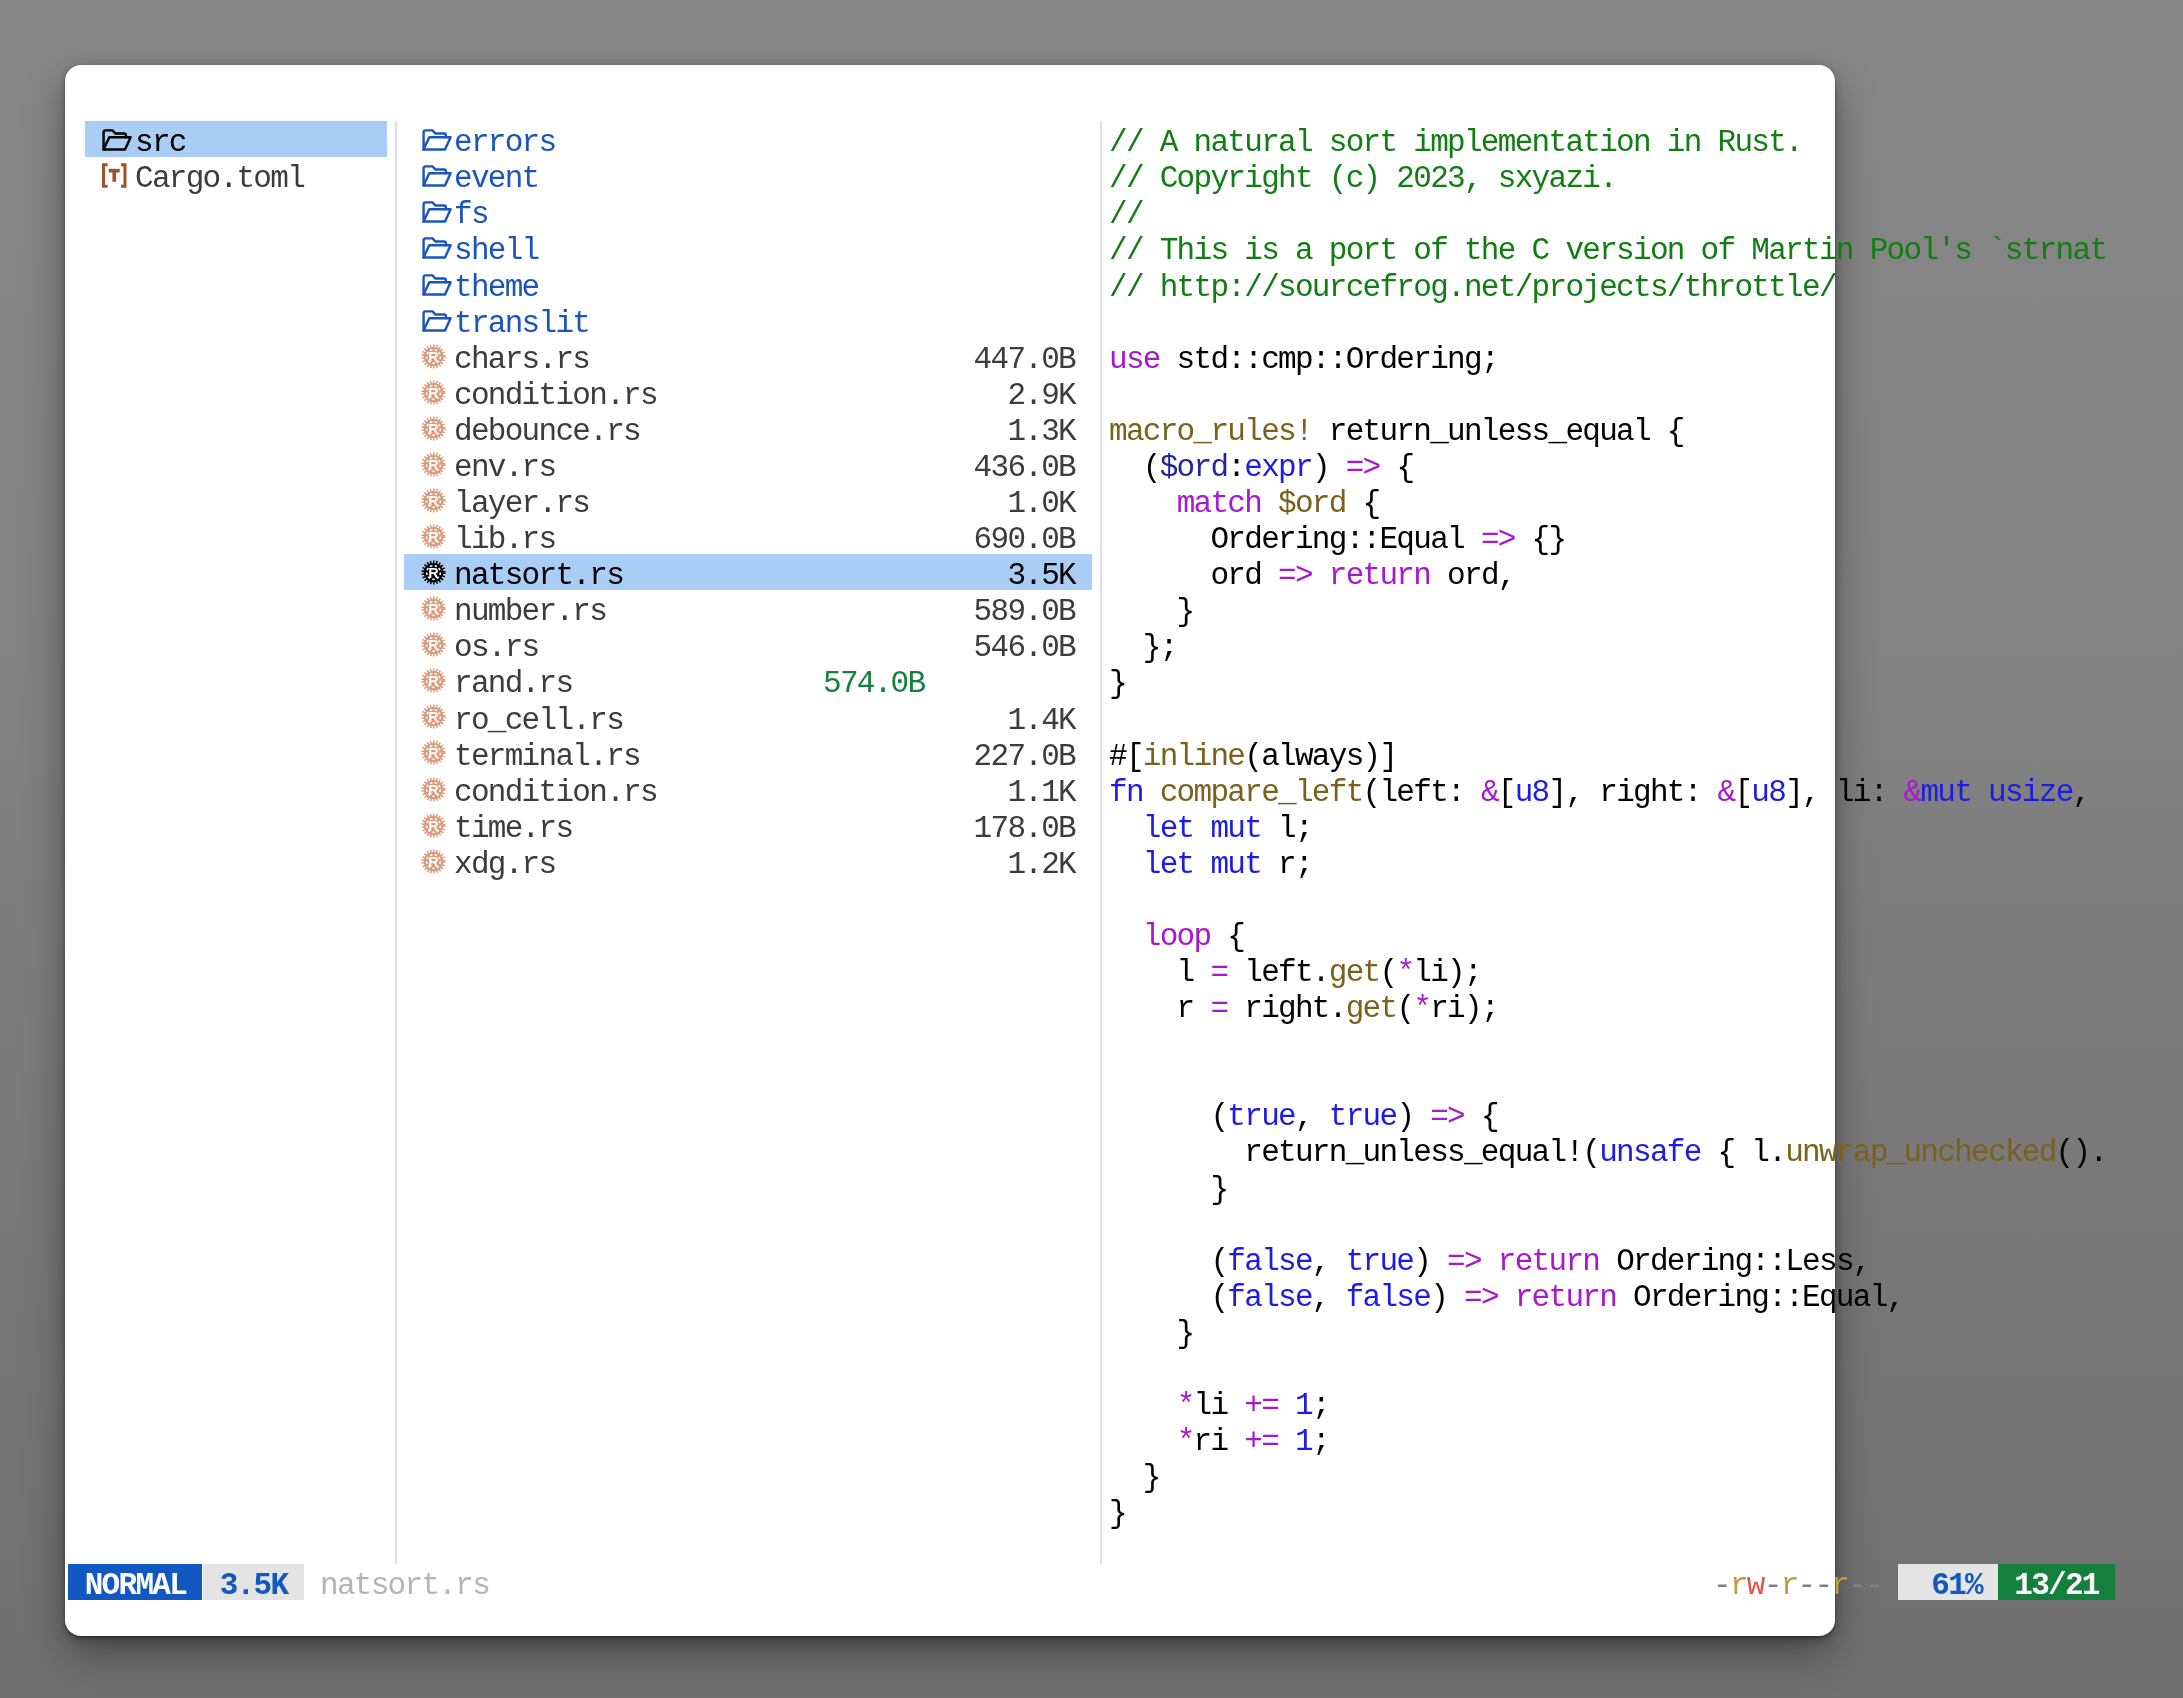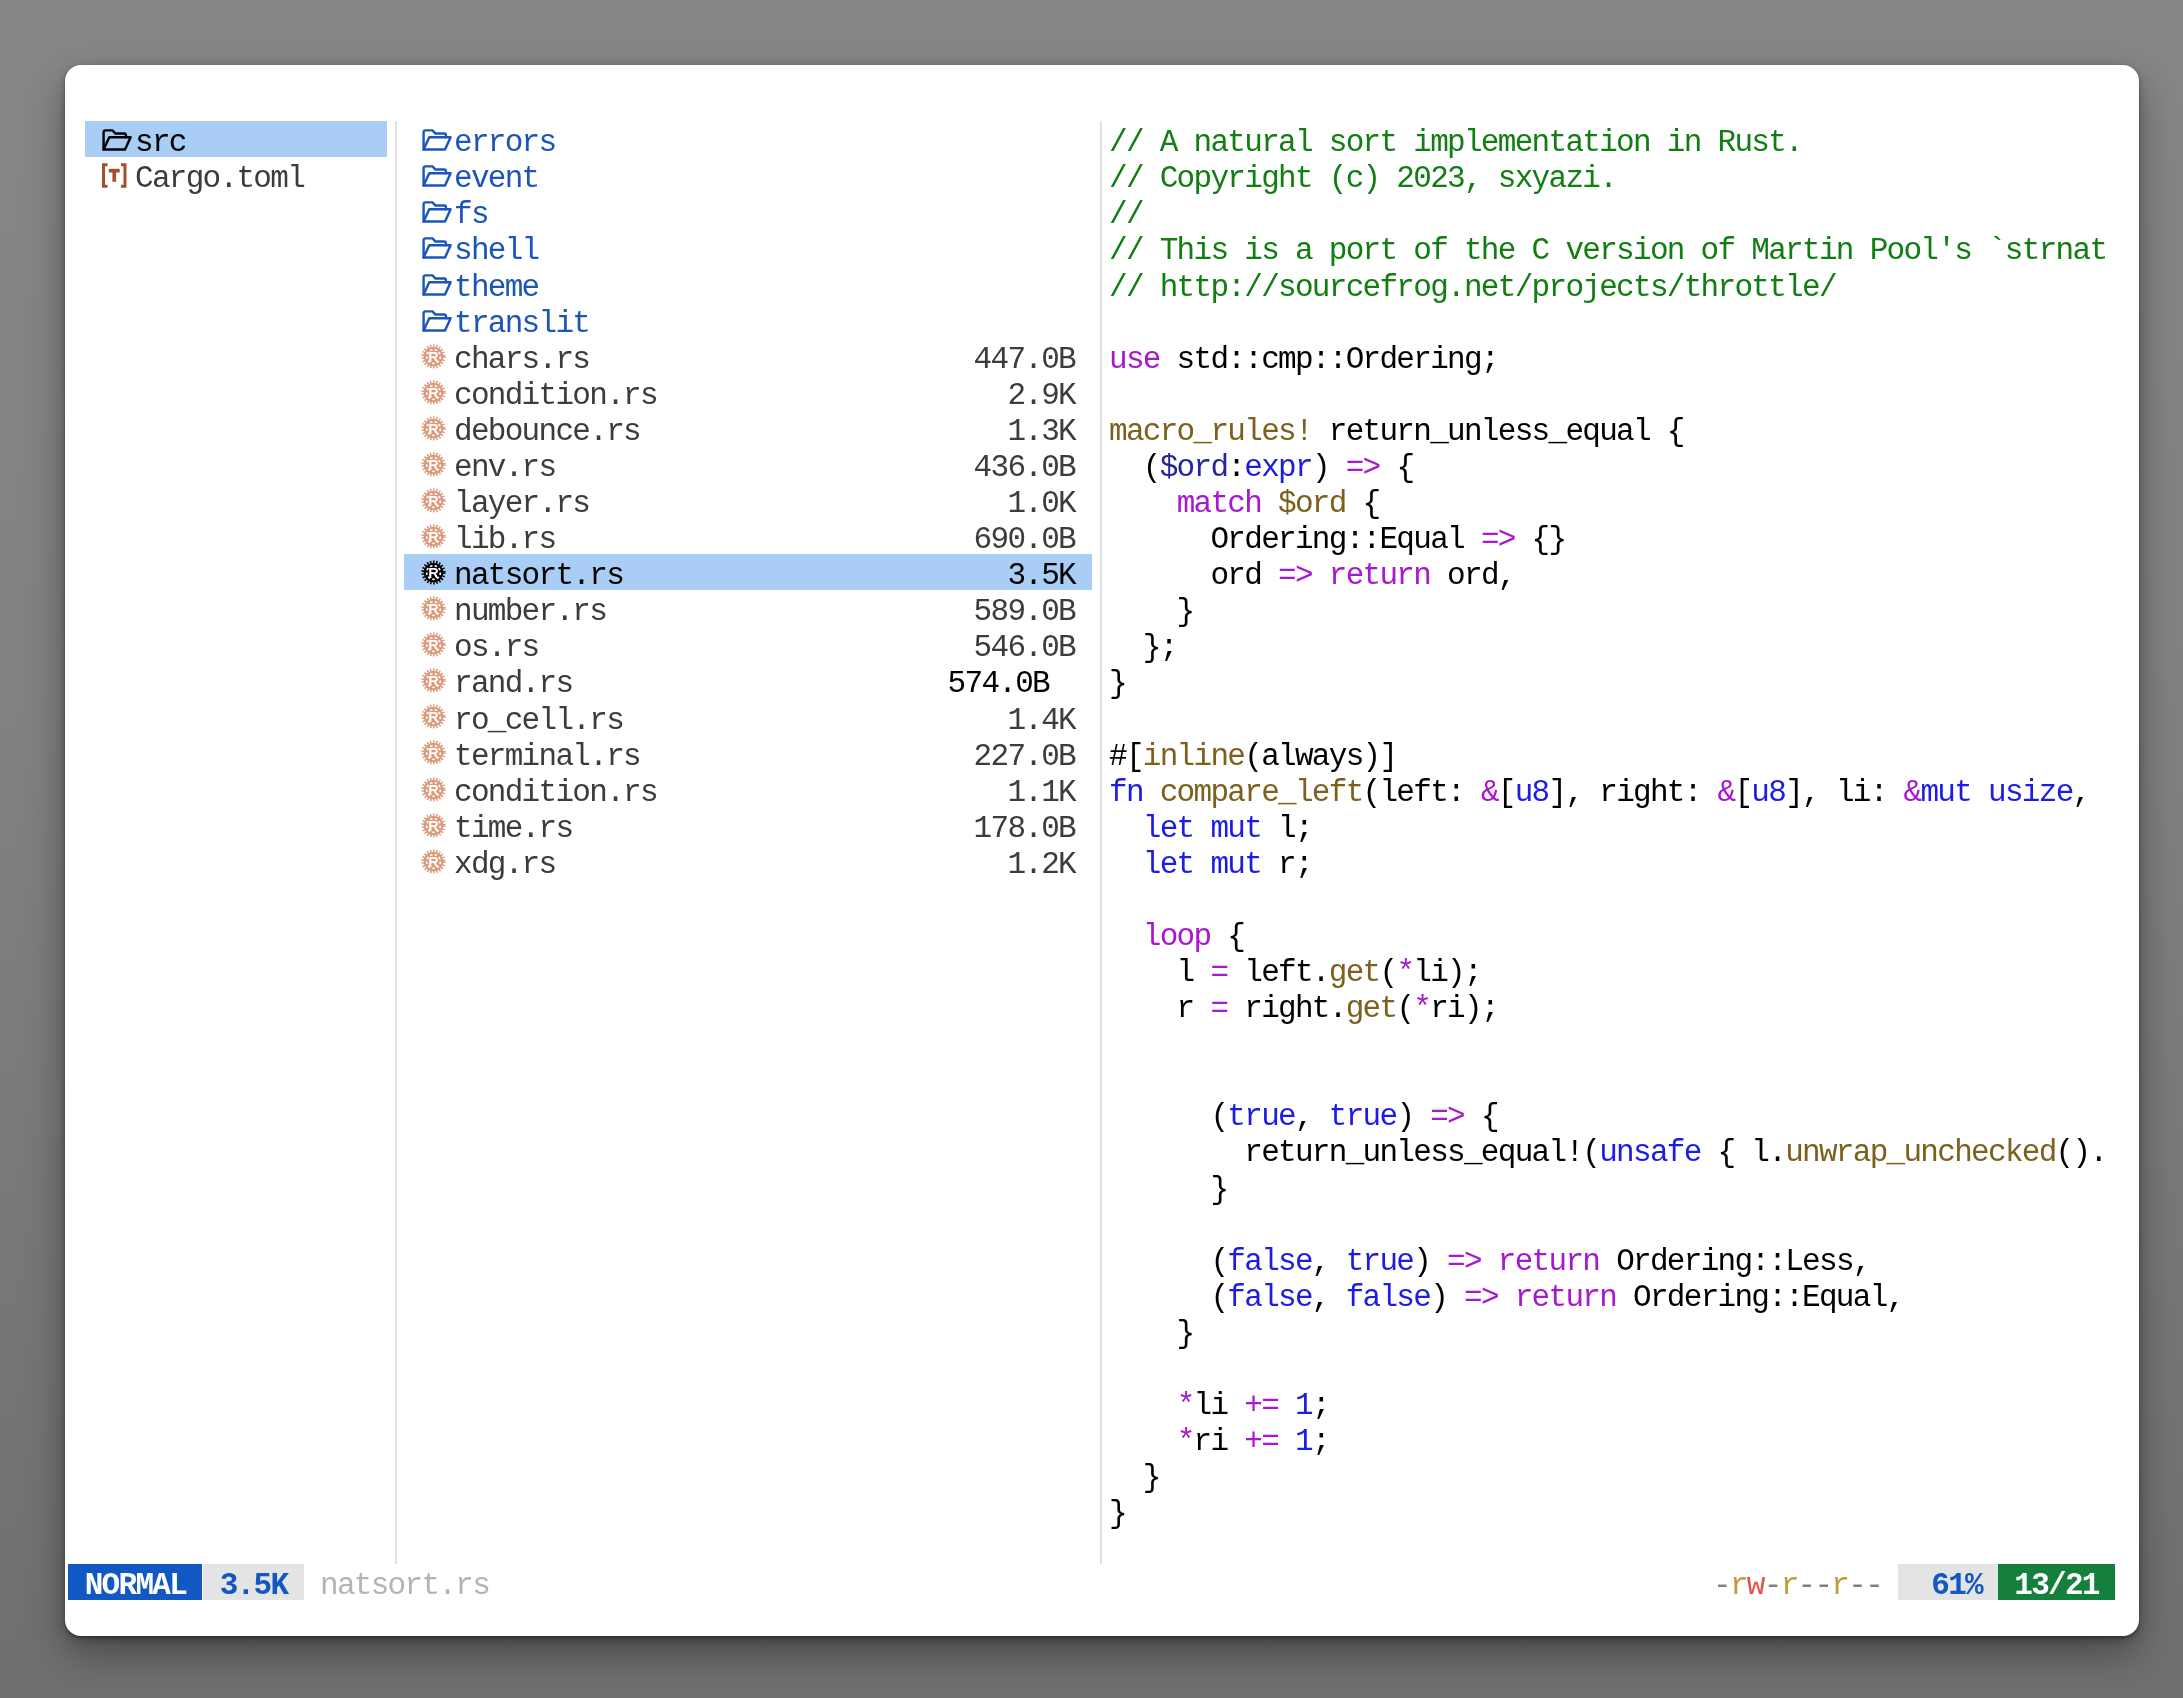--- a/index.html
+++ b/index.html
@@ -3,21 +3,21 @@
 <meta charset="utf-8">
 <style>
 * { margin:0; padding:0; }
 html,body { width:2183px; height:1698px; }
 body {
   background: linear-gradient(180deg, #878787 0%, #828282 40%, #777777 75%, #6f6f6f 100%);
   font-family: "Liberation Mono", monospace;
   overflow: hidden;
 }
 .win {
-  position:absolute; left:65px; top:65px; width:2074px; height:1571px;
+  position:absolute; left:65px; top:65px; width:1770px; height:1571px;
   background:#ffffff; border-radius:16px;
   box-shadow: 0 17px 40px -1.7px rgba(0,0,0,0.38), 0 3.4px 8.4px rgba(0,0,0,0.22), 0 1.7px 2.5px rgba(0,0,0,0.28);
 }
 .t {
   position:absolute; height:36px; line-height:43px;
   font-size:31px; letter-spacing:-1.7px; white-space:pre; color:#000;
 }
 .t i, .sb i { font-style:normal; }
 .b { font-weight:bold; }
 .hl { position:absolute; height:36px; background:#a9cdf4; }
@@ -170,21 +170,21 @@
 </svg>
 <div class="t" style="left:389px;top:561px;color:#3c3c3c">os.rs</div>
 <div class="t" style="left:758px;top:561px;width:252px;text-align:right;color:#3c3c3c">546.0B</div>
 <svg style="position:absolute;left:356px;top:603px" width="25" height="25" viewBox="0 0 32 32">
 <circle cx="16" cy="16" r="12.6" fill="#db9a7c"></circle>
 <circle cx="16" cy="16" r="13.8" fill="none" stroke="#db9a7c" stroke-width="3.2" stroke-dasharray="1.9 2.1"></circle>
 <circle cx="16" cy="16" r="8.8" fill="none" stroke="#ffffff" stroke-width="2.1" stroke-dasharray="3.2 2.9"></circle>
 <text x="16" y="23" text-anchor="middle" font-family="Liberation Sans" font-weight="bold" font-size="18.5" fill="#ffffff">R</text>
 </svg>
 <div class="t" style="left:389px;top:597px;color:#3c3c3c">rand.rs</div>
-<div class="t" style="left:732px;top:597px;width:252px;text-align:right;color:#000000">574.0B</div>
+<div class="t" style="left:758px;top:597px;width:252px;text-align:left;color:#15803d">574.0B</div>
 <svg style="position:absolute;left:356px;top:639px" width="25" height="25" viewBox="0 0 32 32">
 <circle cx="16" cy="16" r="12.6" fill="#db9a7c"></circle>
 <circle cx="16" cy="16" r="13.8" fill="none" stroke="#db9a7c" stroke-width="3.2" stroke-dasharray="1.9 2.1"></circle>
 <circle cx="16" cy="16" r="8.8" fill="none" stroke="#ffffff" stroke-width="2.1" stroke-dasharray="3.2 2.9"></circle>
 <text x="16" y="23" text-anchor="middle" font-family="Liberation Sans" font-weight="bold" font-size="18.5" fill="#ffffff">R</text>
 </svg>
 <div class="t" style="left:389px;top:634px;color:#3c3c3c">ro_cell.rs</div>
 <div class="t" style="left:758px;top:634px;width:252px;text-align:right;color:#3c3c3c">1.4K</div>
 <svg style="position:absolute;left:356px;top:675px" width="25" height="25" viewBox="0 0 32 32">
 <circle cx="16" cy="16" r="12.6" fill="#db9a7c"></circle>

